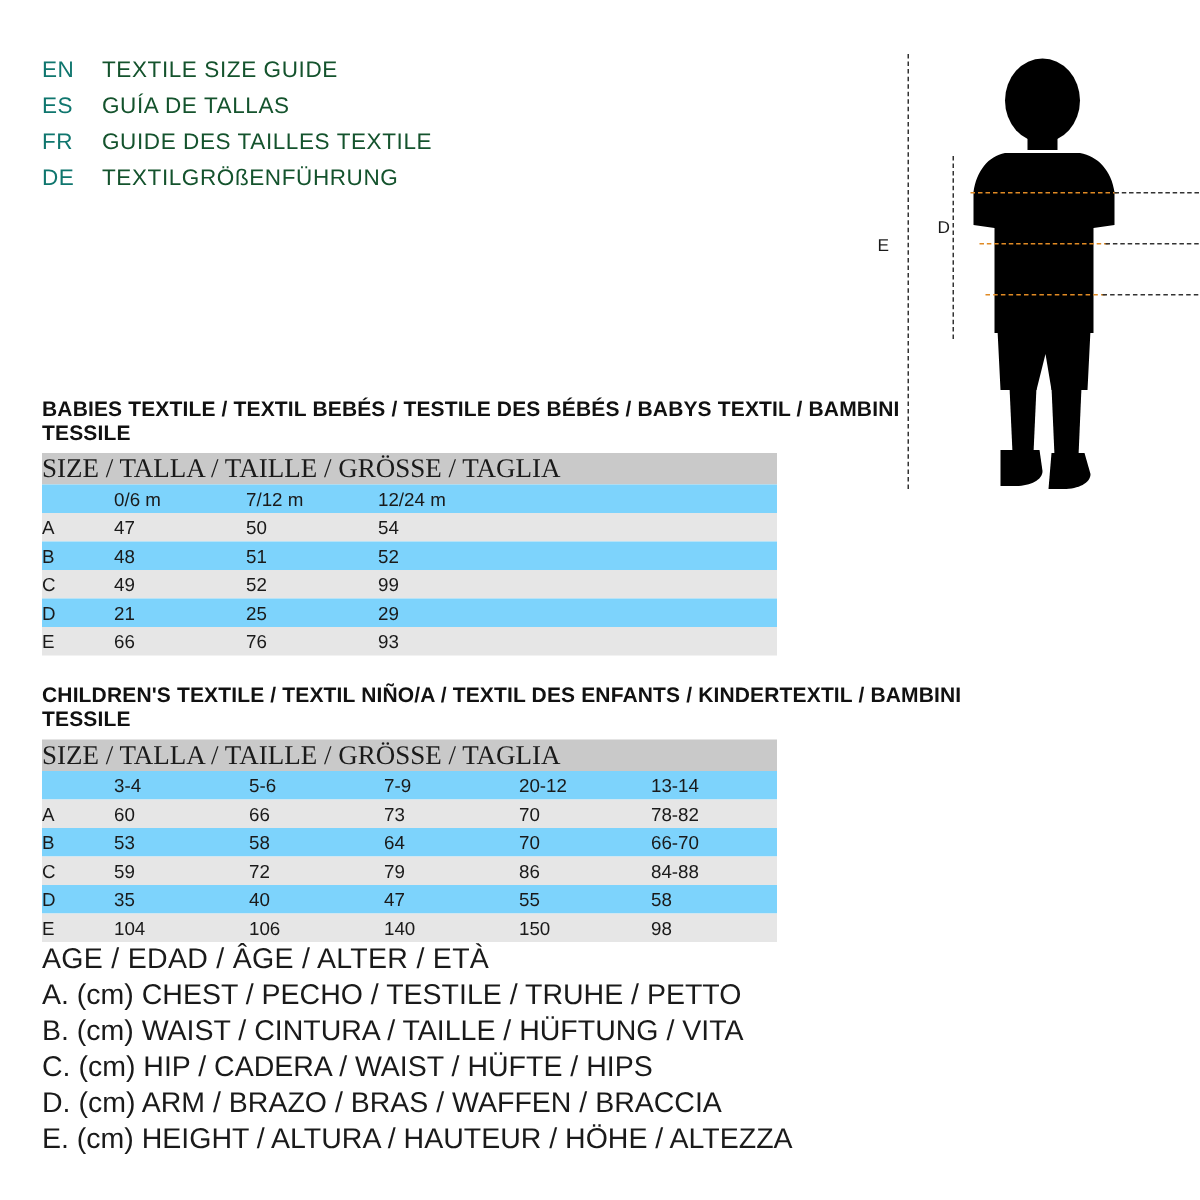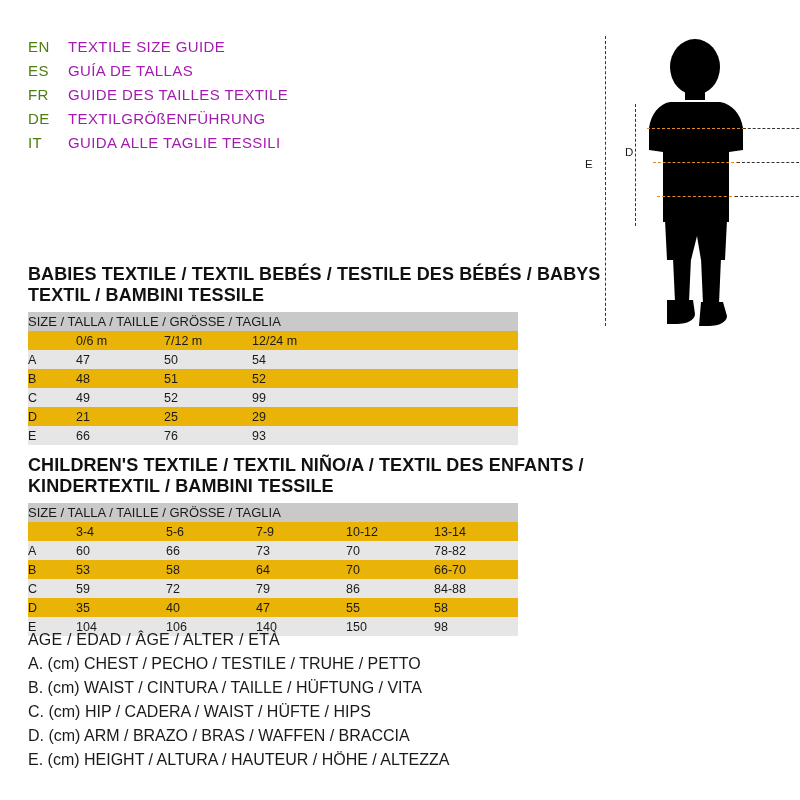--- a/index.html
+++ b/index.html
@@ -26,34 +26,34 @@
   .lang-row {
     display: flex;
     align-items: baseline;
     height: 24px;
     font-size: 15px;
     letter-spacing: .4px;
   }
   .lang-code {
     width: 40px;
     flex: 0 0 40px;
-    color: #4d7c0f;
+    color: #0f766e;
   }
   .lang-text {
-    color: #a21caf;
+    color: #14532d;
   }
 
   
   .section {
     position: absolute;
     left: 28px;
     width: 620px;
   }
   .section-title {
-    font-size: 18px;
+    font-size: 14px;
     font-weight: bold;
     letter-spacing: .1px;
     margin-bottom: 6px;
     color: #111;
   }
   table.size {
     border-collapse: collapse;
     table-layout: fixed;
     font-size: 12.5px;
   }
@@ -61,37 +61,38 @@
     padding: 0;
     height: 19px;
     font-weight: normal;
     text-align: left;
     vertical-align: middle;
     color: #1a1a1a;
   }
   .hdr-band td {
     background: #c9c9c9;
     font-weight: bold;
-    font-size: 13px;
+    font-size: 18px;
     padding-left: 4px;
     height: 20px;
+    font-family: Liberation Serif, serif;
   }
   .row-alt td { background: #e6e6e6; }
-  .row-plain td { background: #eab308; }
+  .row-plain td { background: #7dd3fc; }
   .col-label {
     padding-left: 4px;
   }
   .cell { text-align: left; }
 
   
   .legend {
     position: absolute;
     left: 28px;
     top: 628px;
-    font-size: 16px;
+    font-size: 19px;
     line-height: 24px;
     color: #1a1a1a;
   }
   .legend div { white-space: nowrap; }
   .legend .legend-head { letter-spacing: .2px; }
 
   
   .figure {
     position: absolute;
     left: 575px;
@@ -131,24 +132,20 @@
     <span class="lang-text">GUÍA DE TALLAS</span>
   </div>
   <div class="lang-row">
     <span class="lang-code">FR</span>
     <span class="lang-text">GUIDE DES TAILLES TEXTILE</span>
   </div>
   <div class="lang-row">
     <span class="lang-code">DE</span>
     <span class="lang-text">TEXTILGRÖßENFÜHRUNG</span>
   </div>
-  <div class="lang-row">
-    <span class="lang-code">IT</span>
-    <span class="lang-text">GUIDA ALLE TAGLIE TESSILI</span>
-  </div>
 </div>
 
 <div class="section" style="top:264px;">
   <div class="section-title">BABIES TEXTILE / TEXTIL BEBÉS / TESTILE DES BÉBÉS / BABYS TEXTIL / BAMBINI TESSILE</div>
   <table class="size" style="width:490px;">
     <colgroup>
       <col style="width:48px">
       <col style="width:88px">
       <col style="width:88px">
       <col style="width:88px">
@@ -217,21 +214,21 @@
     </colgroup>
     <tbody>
       <tr class="hdr-band">
         <td colspan="6">SIZE / TALLA / TAILLE / GRÖSSE / TAGLIA</td>
       </tr>
       <tr class="row-plain">
         <td class="col-label"></td>
         <td class="cell">3-4</td>
         <td class="cell">5-6</td>
         <td class="cell">7-9</td>
-        <td class="cell">10-12</td>
+        <td class="cell">20-12</td>
         <td class="cell">13-14</td>
       </tr>
       <tr class="row-alt">
         <td class="col-label">A</td>
         <td class="cell">60</td>
         <td class="cell">66</td>
         <td class="cell">73</td>
         <td class="cell">70</td>
         <td class="cell">78-82</td>
       </tr>

